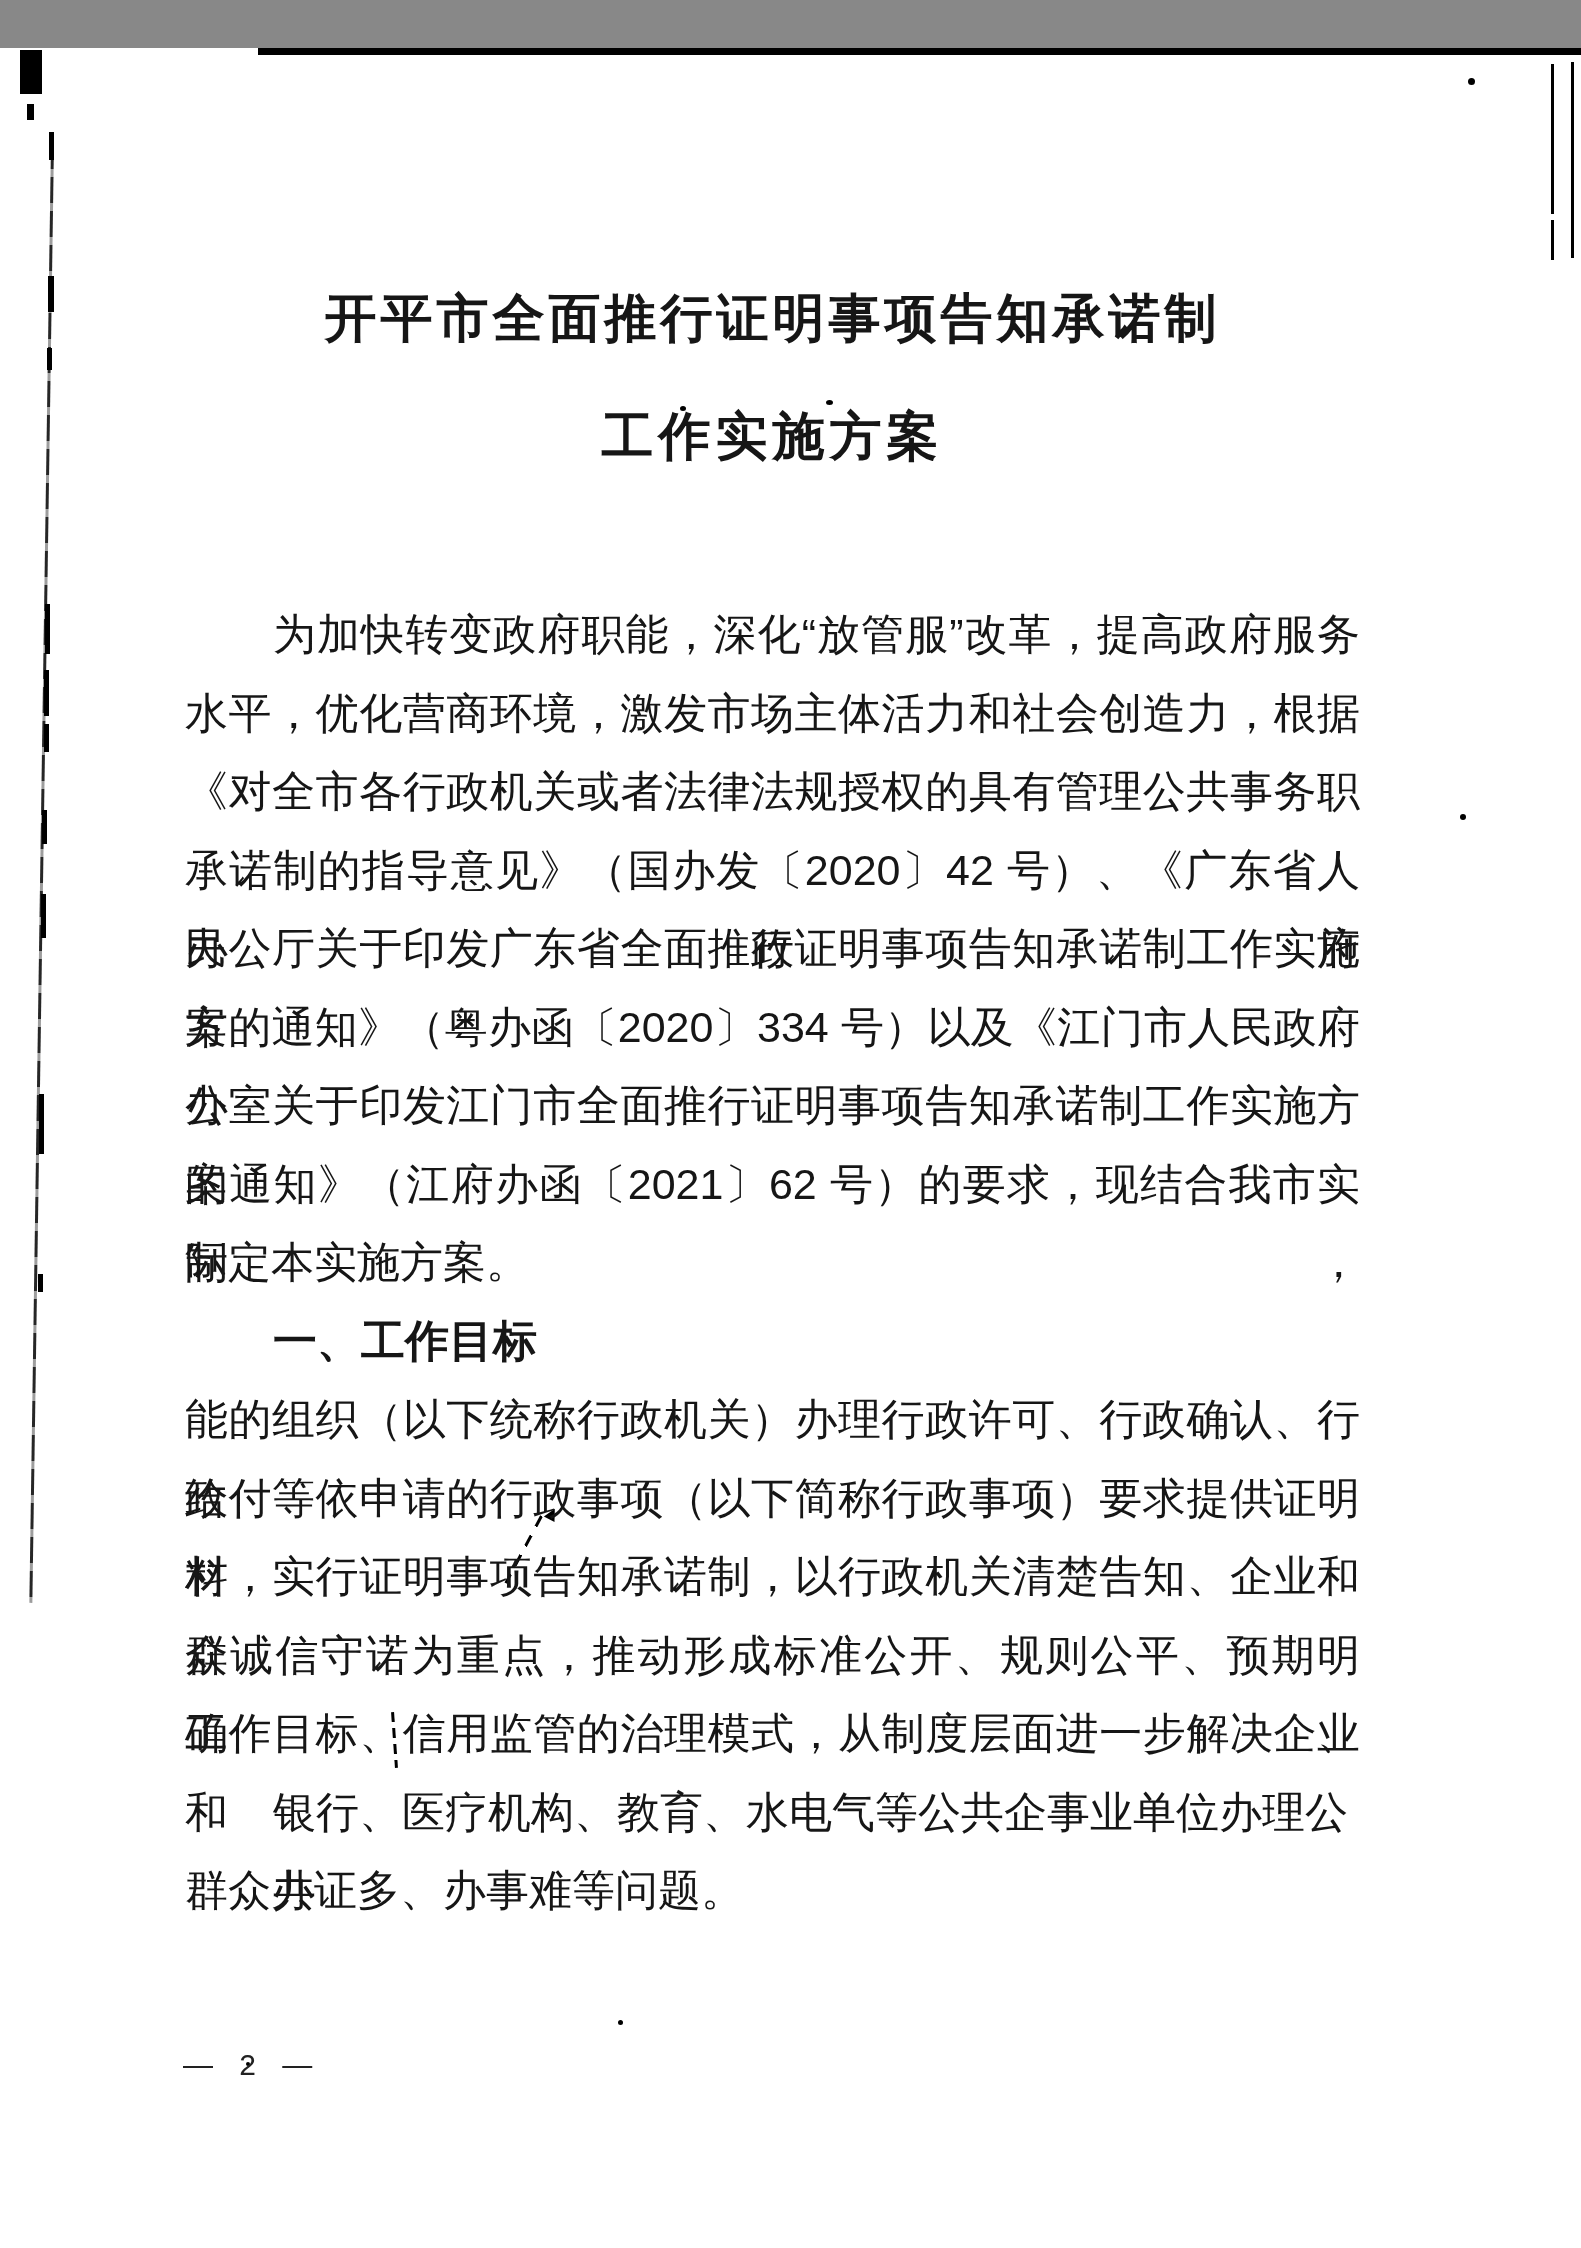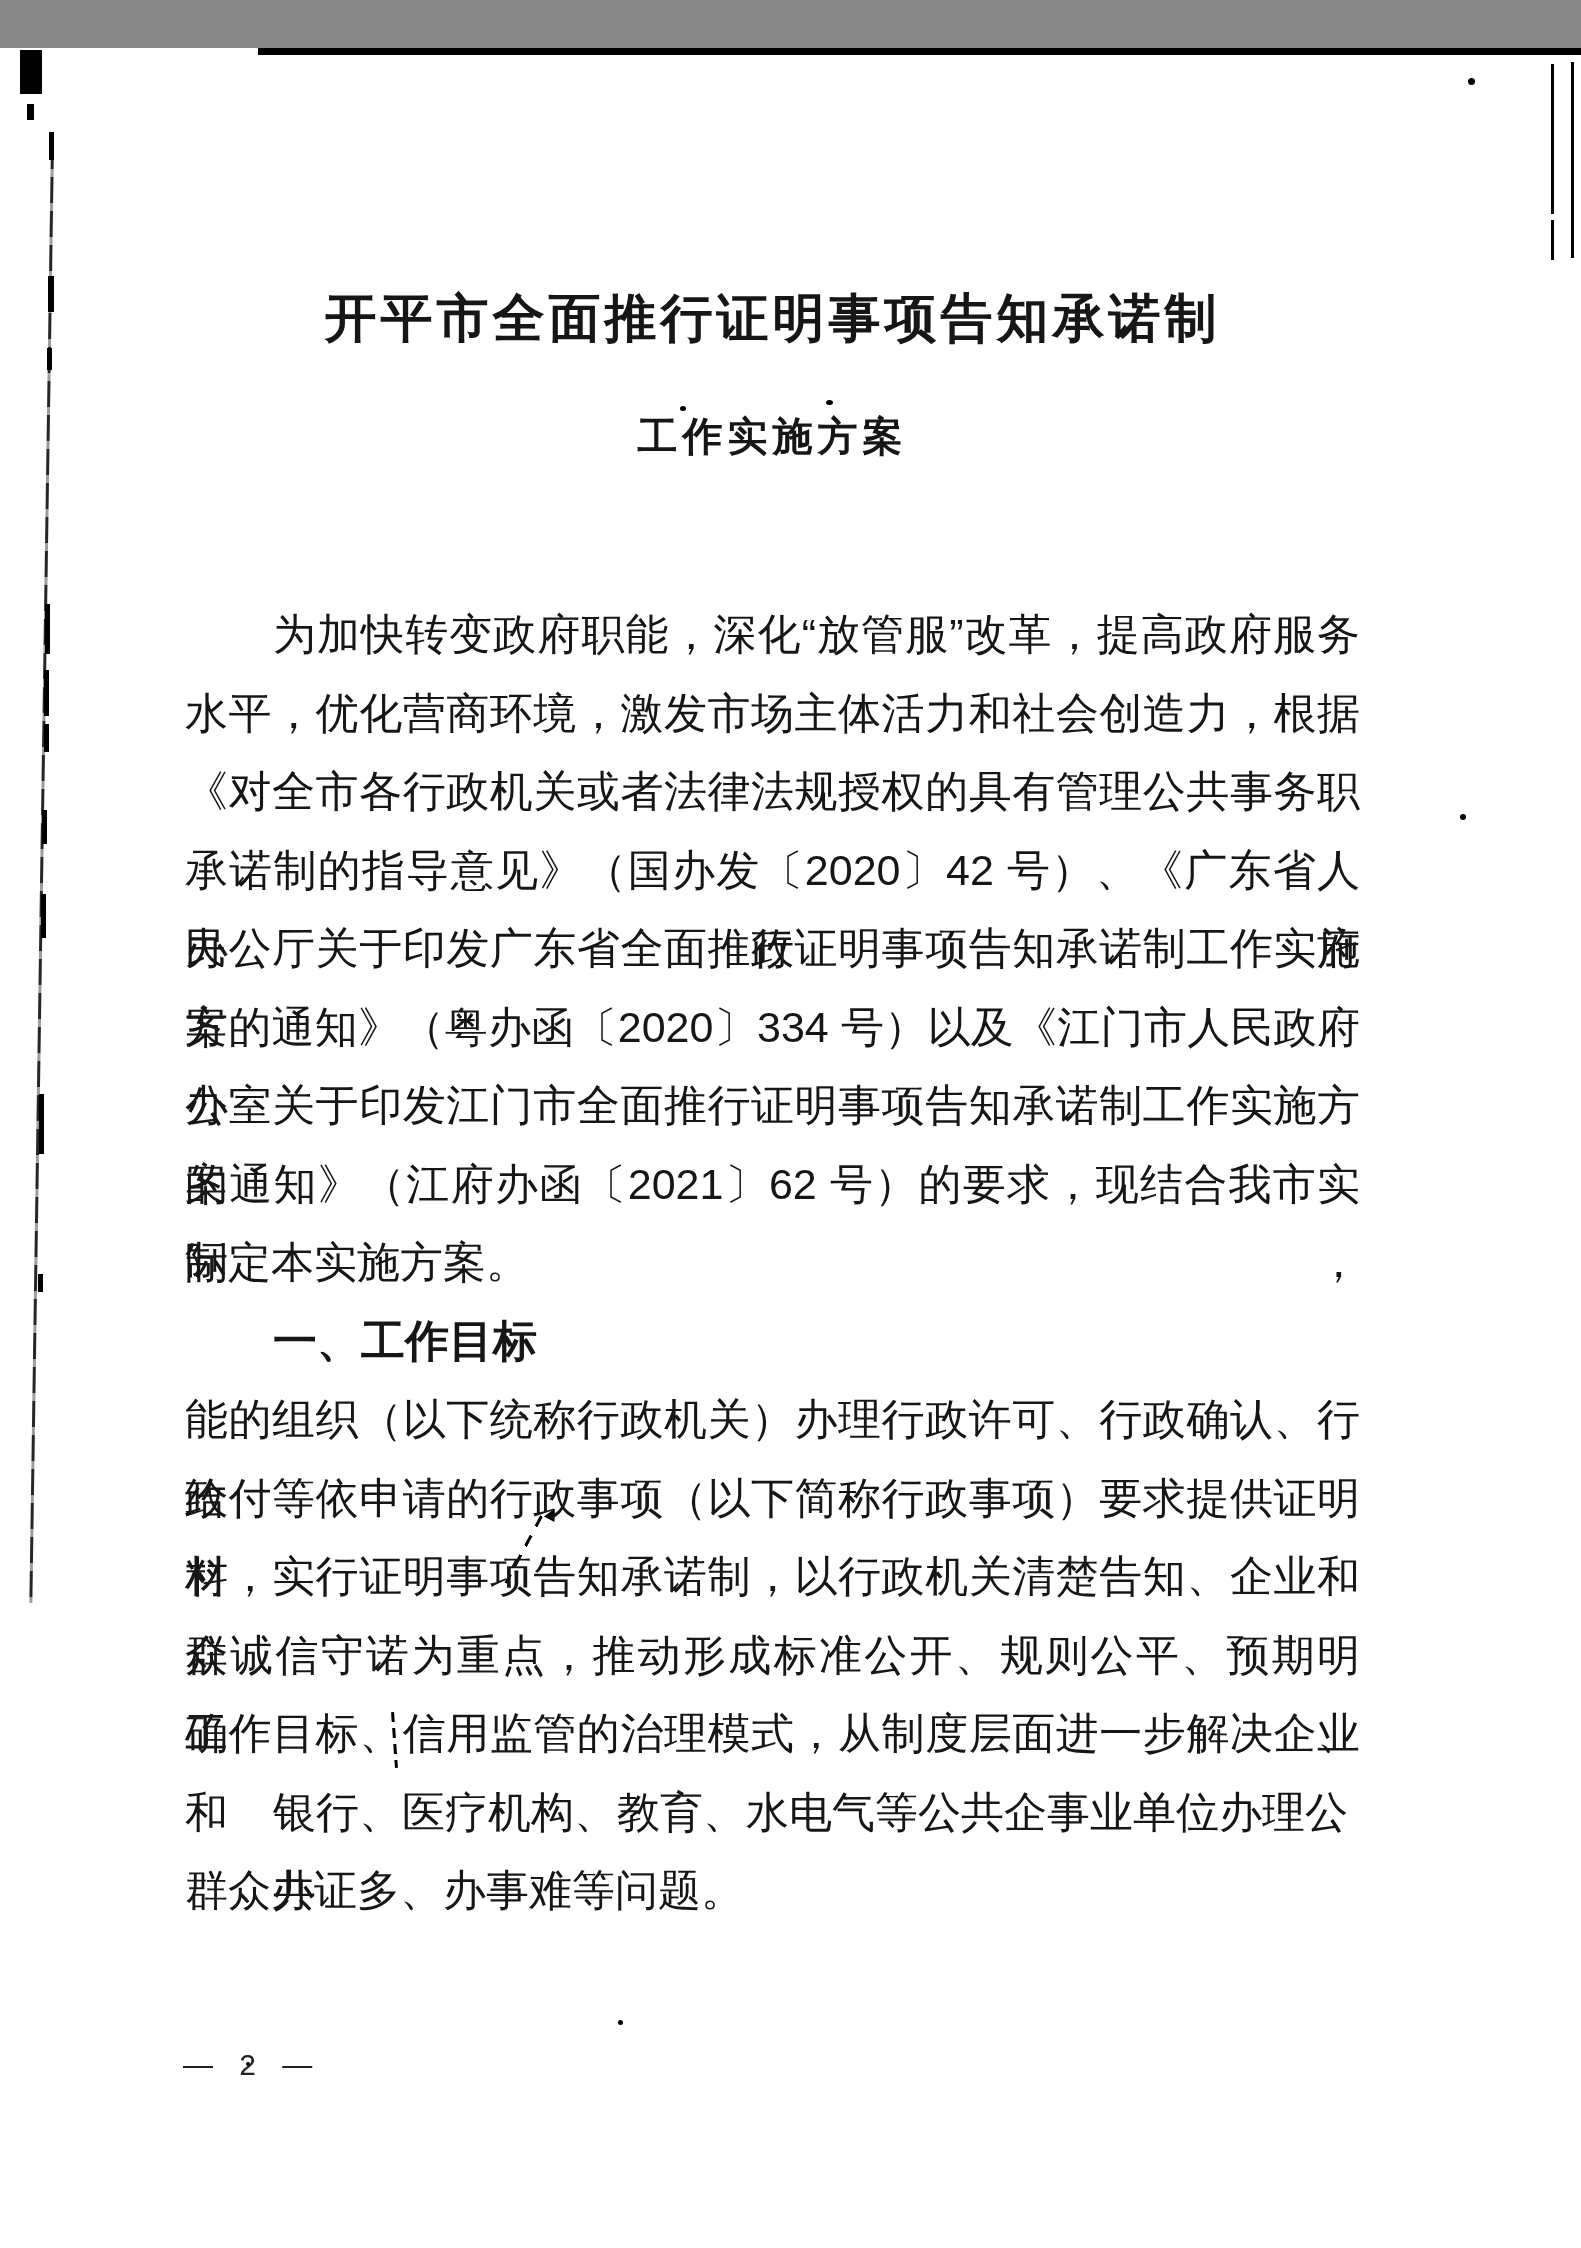--- a/index.html
+++ b/index.html
@@ -12,21 +12,21 @@
     margin-top:48px;
   }
   
   .title1 {
     position:absolute; left:185px; top:238px; width:1175px;
     text-align:center; font-size:52px; font-weight:bold;
     letter-spacing:4px; line-height:64px; white-space:nowrap;
   }
   .title2 {
     position:absolute; left:185px; top:356px; width:1175px;
-    text-align:center; font-size:40px; font-weight:bold;
+    text-align:center; font-size:52px; font-weight:bold;
     letter-spacing:5px; line-height:64px; white-space:nowrap;
   }
   .body-block {
     position:absolute; left:185px; top:547px; width:1175px;
     font-size:43px; line-height:78.5px;
   }
   .line { height:78.5px; overflow:visible; text-align:justify; text-align-last:justify; }
   .line.short { text-align:left; text-align-last:left; }
   .line.indent { padding-left:88px; box-sizing:border-box; }
   .line.head { font-weight:bold; font-size:44px; text-align:center; text-align-last:left; }

